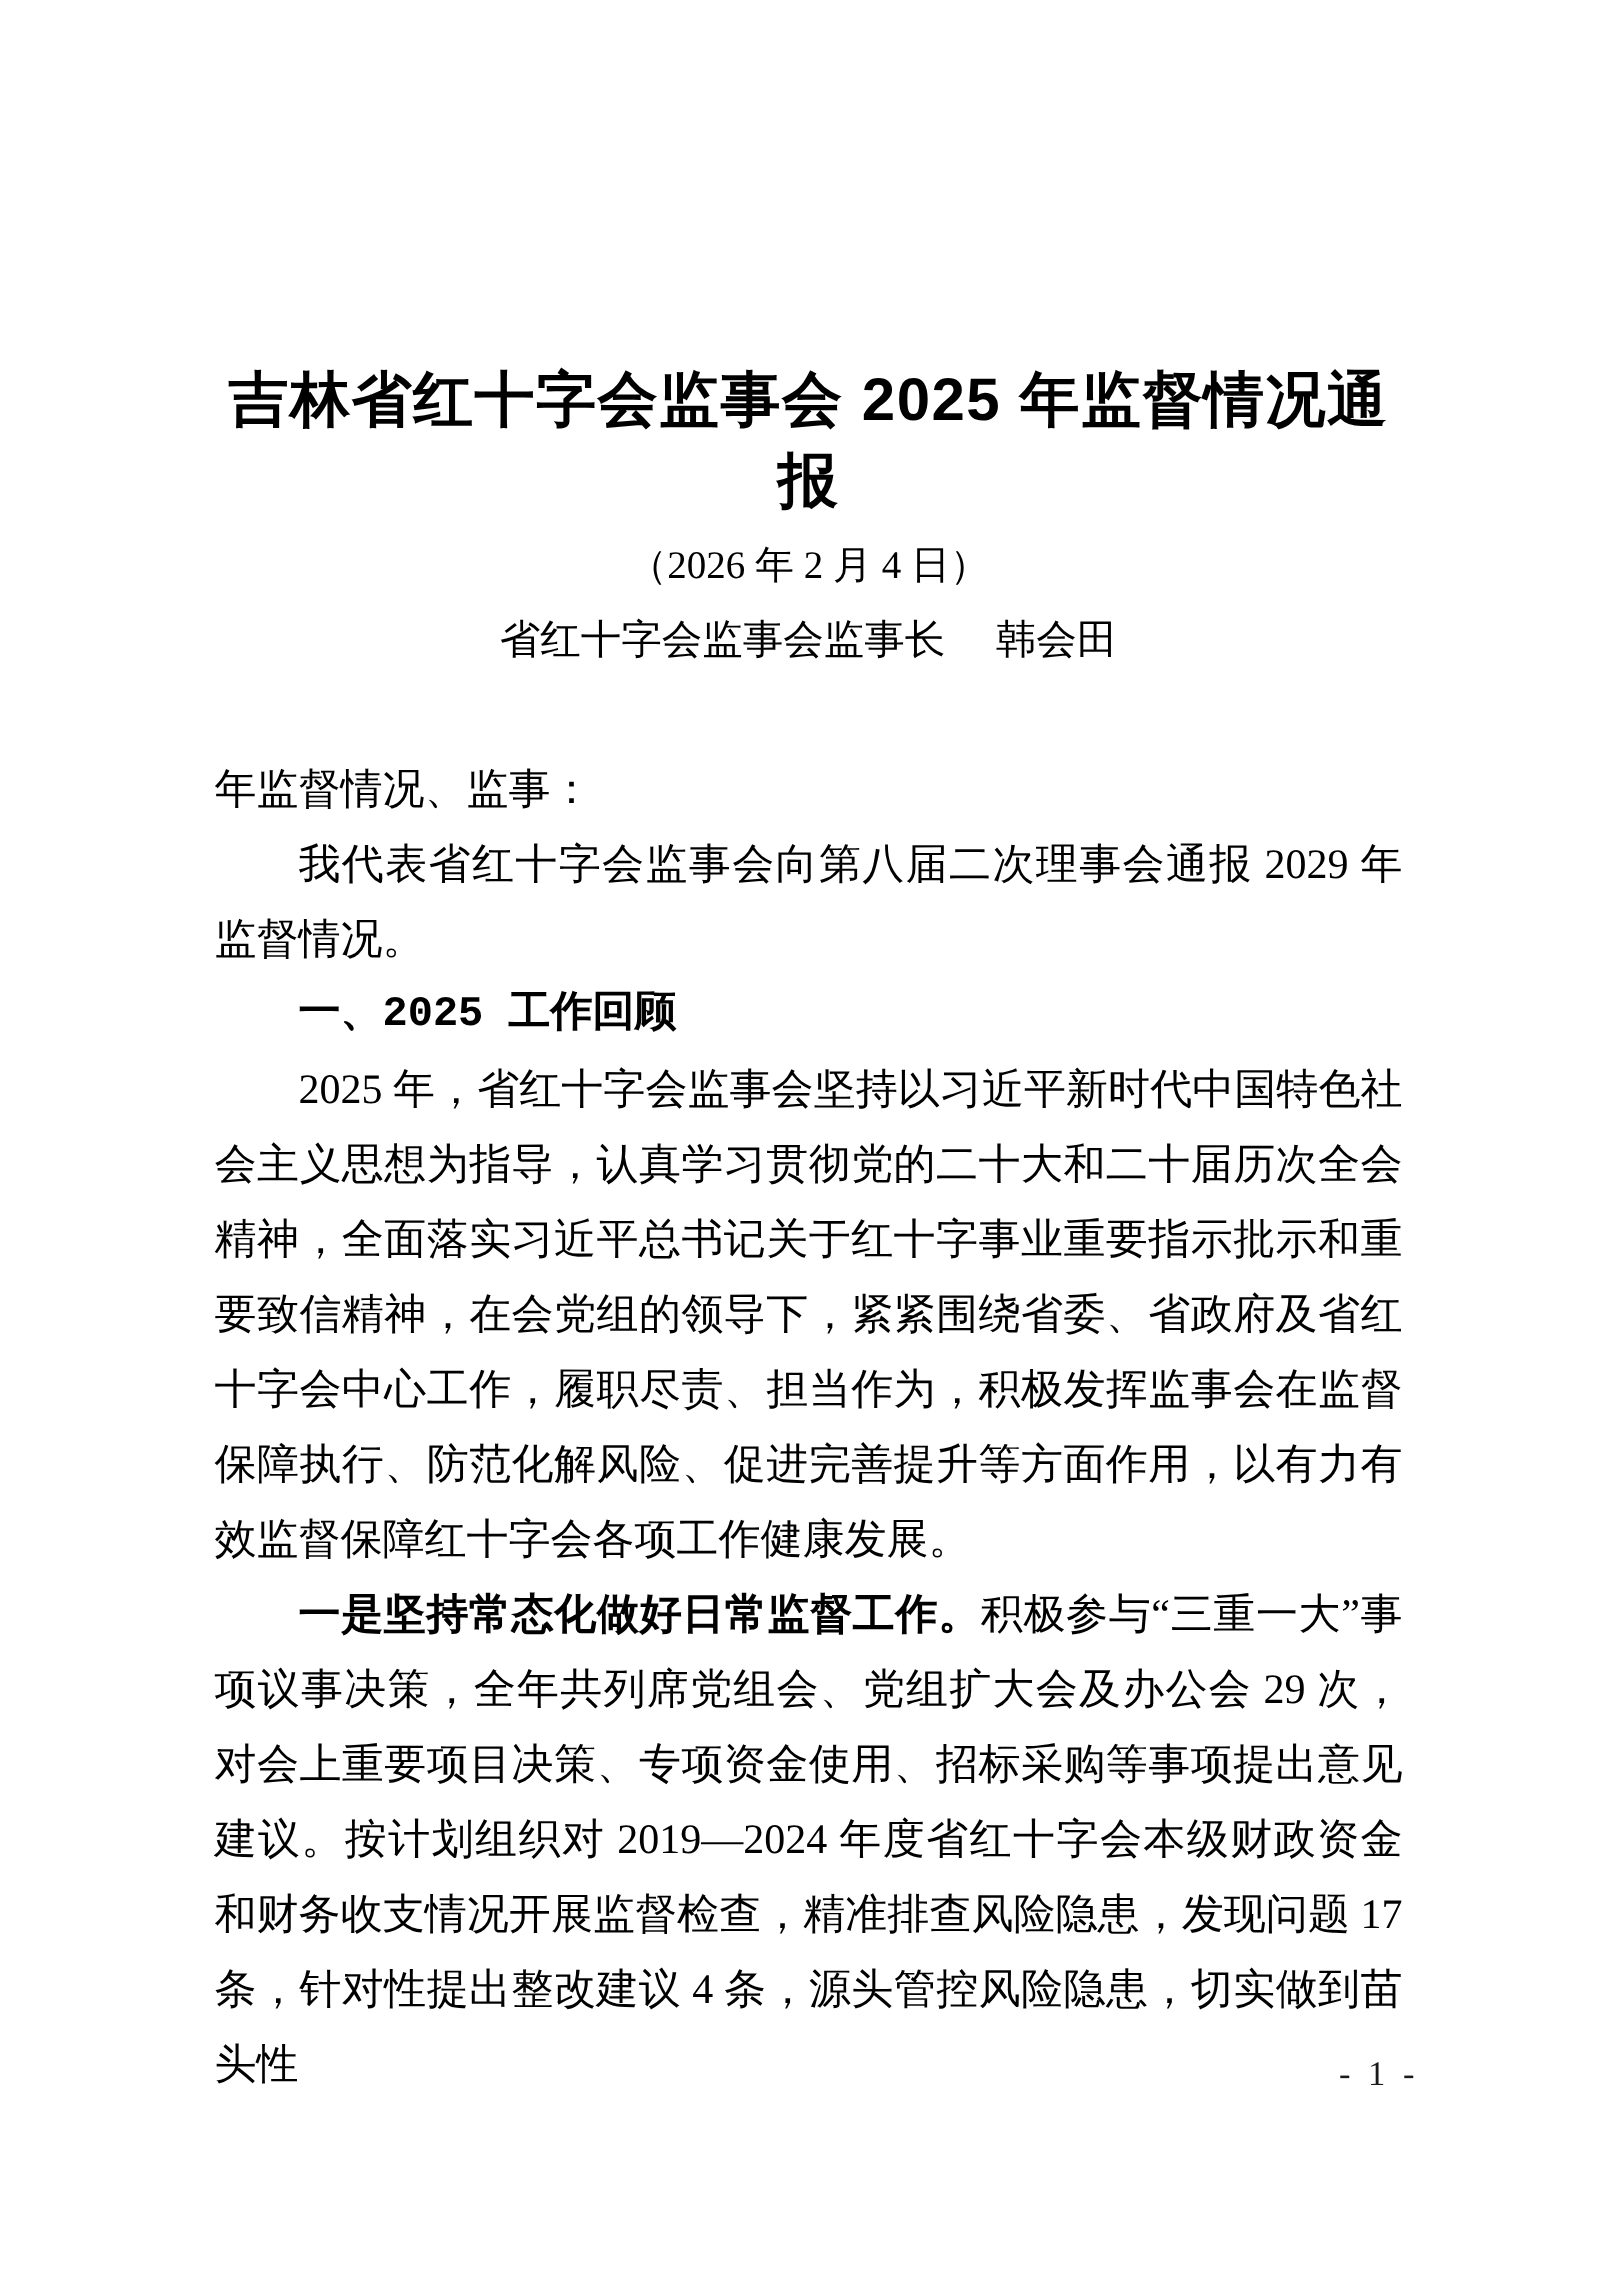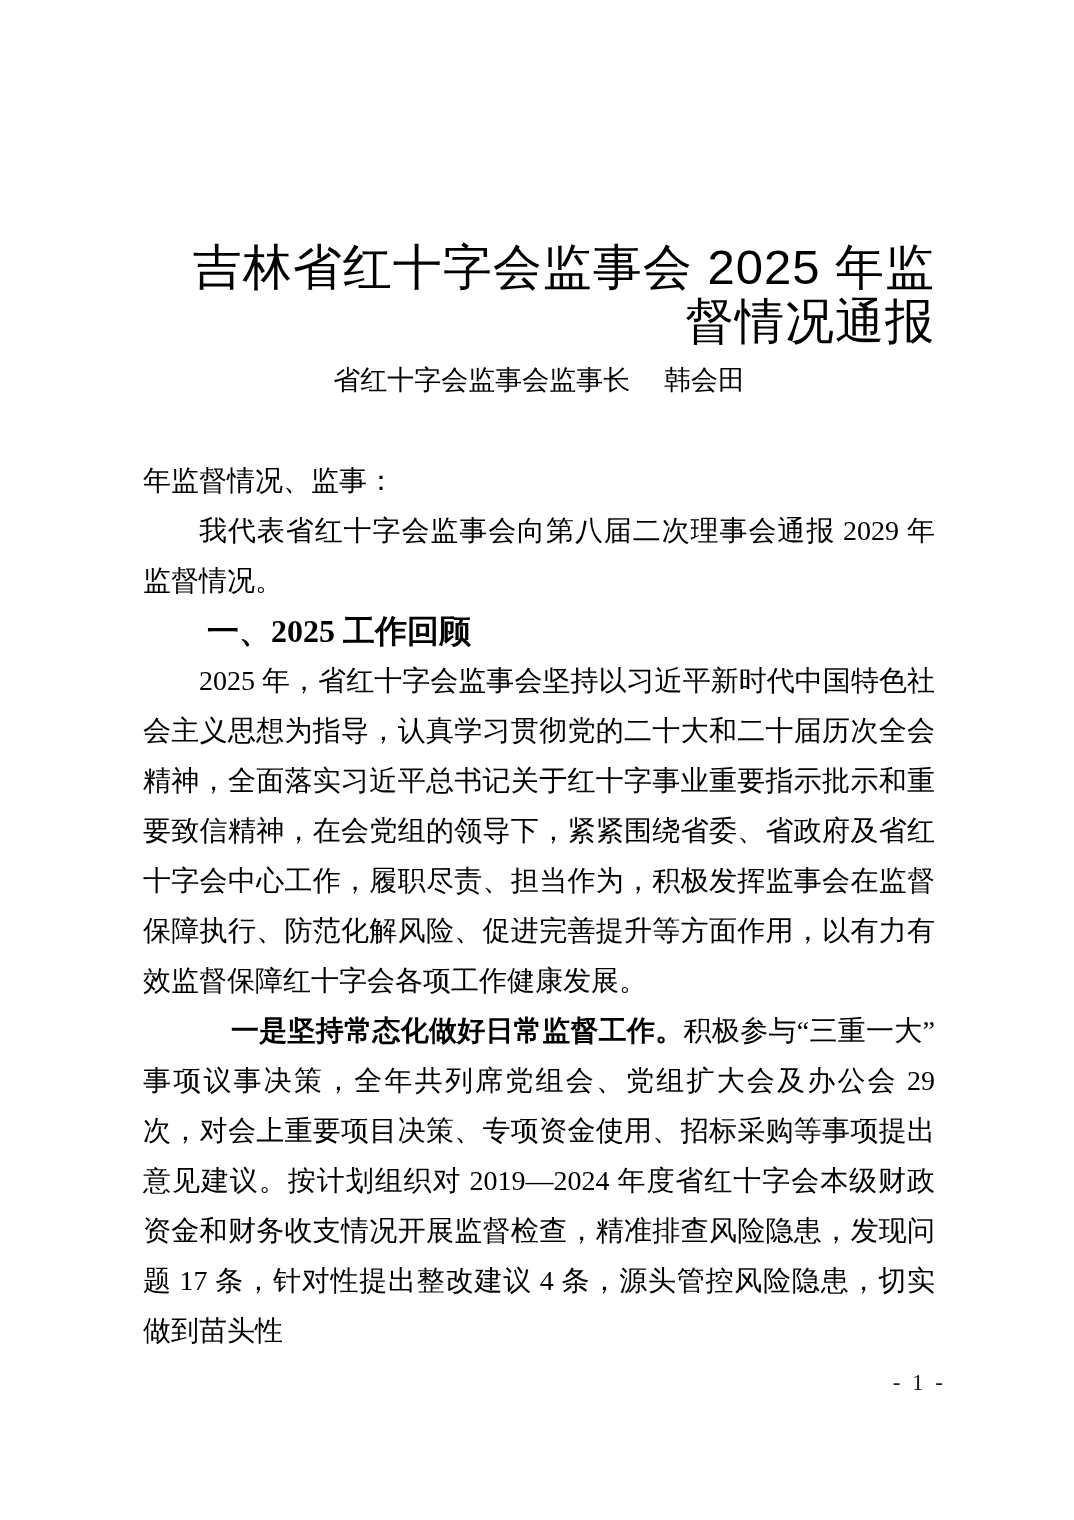--- a/index.html
+++ b/index.html
@@ -18,24 +18,24 @@
   }
   .content {
     position: absolute;
     left: 143px;
     width: 792px;
     top: 240px;
   }
   .doc-title {
     margin: 0;
     font-family: "Liberation Sans", "DejaVu Sans", sans-serif;
-    font-weight: 400;
-    font-size: 49px;
+    font-weight: 700;
+    font-size: 40px;
     line-height: 54px;
-    text-align: right;
+    text-align: center;
     letter-spacing: 1px;
   }
   .date-line {
     margin-top: 12px;
     font-size: 26px;
     line-height: 34px;
     text-align: center;
   }
   .author-line {
     margin-top: 14px;
@@ -51,48 +51,48 @@
     text-justify: inter-ideograph;
   }
   .body-text p {
     margin: 0;
   }
   .indent {
     text-indent: 2em;
   }
   .section-heading {
     margin: 0;
-    font-family: Liberation Serif, serif;
+    font-family: Liberation Mono, monospace;
     font-weight: 700;
-    font-size: 32px;
+    font-size: 28px;
     line-height: 50px;
     text-indent: 2em;
   }
   .lead-bold {
     font-weight: 700;
-    margin-left: 32px;
   }
   .page-number {
     position: absolute;
     top: 1368px;
     right: 128px;
     font-size: 23px;
     line-height: 30px;
     letter-spacing: 3px;
     color: #1a1a1a;
   }
 </style>
 </head>
 <body>
 
 <div class="page">
   <div class="content">
 
     <h1 class="doc-title">吉林省红十字会监事会 2025 年监督情况通报</h1>
 
+    <div class="date-line">（2026 年 2 月 4 日）</div>
 
     <div class="author-line">省红十字会监事会监事长　 韩会田</div>
 
     <div class="body-text">
 
       <p class="salutation">年监督情况、监事：</p>
 
       <p class="indent">我代表省红十字会监事会向第八届二次理事会通报 2029 年监督情况。</p>
 
       <h2 class="section-heading">一、2025 工作回顾</h2>

